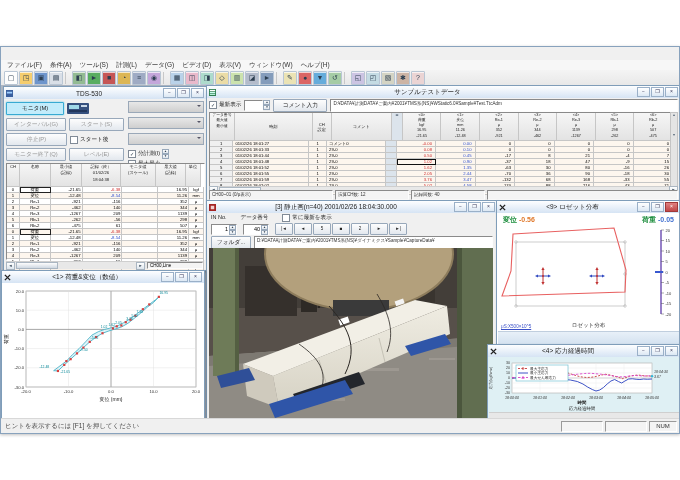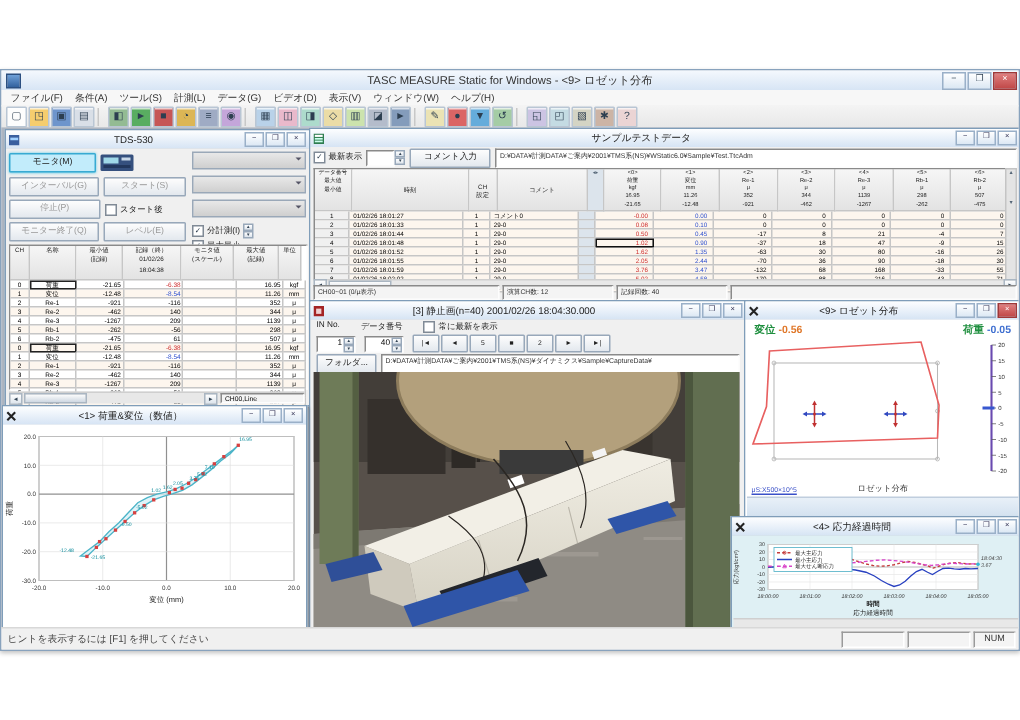--- a/index.html
+++ b/index.html
@@ -47,29 +47,20 @@
 .red{color:#cf2f2f}.blue{color:#2f50cf}
 .hsb{display:flex;align-items:center;background:#e8e8e8;border-top:1px solid #cfcfcf}
 .hsb .sbtn{width:7px;height:6px;border:1px solid #aab6c2;background:linear-gradient(#fff,#dce4ec);font-size:4px;line-height:5px;text-align:center;color:#345}
 .hsb .thumb{width:40px;height:5px;background:linear-gradient(#fdfdfd,#cfd8e2);border:1px solid #aab6c2;margin-left:1px}
 svg text{font-family:"Liberation Sans",sans-serif}
 </style>
 </head>
 <body>
 
 <div class="app">
-  <div class="app-title">
-    <div class="app-icon"></div>
-    <span>TASC MEASURE Static for Windows - &lt;9&gt; ロゼット分布</span>
-    <div class="winbtns">
-      <div class="wbtn">−</div>
-      <div class="wbtn">❐</div>
-      <div class="wbtn close">×</div>
-    </div>
-  </div>
   <div class="menubar" id="menubar">
       <div class="menu-item">ファイル(F)</div>
       <div class="menu-item">条件(A)</div>
       <div class="menu-item">ツール(S)</div>
       <div class="menu-item">計測(L)</div>
       <div class="menu-item">データ(G)</div>
       <div class="menu-item">ビデオ(D)</div>
       <div class="menu-item">表示(V)</div>
       <div class="menu-item">ウィンドウ(W)</div>
       <div class="menu-item">ヘルプ(H)</div>

